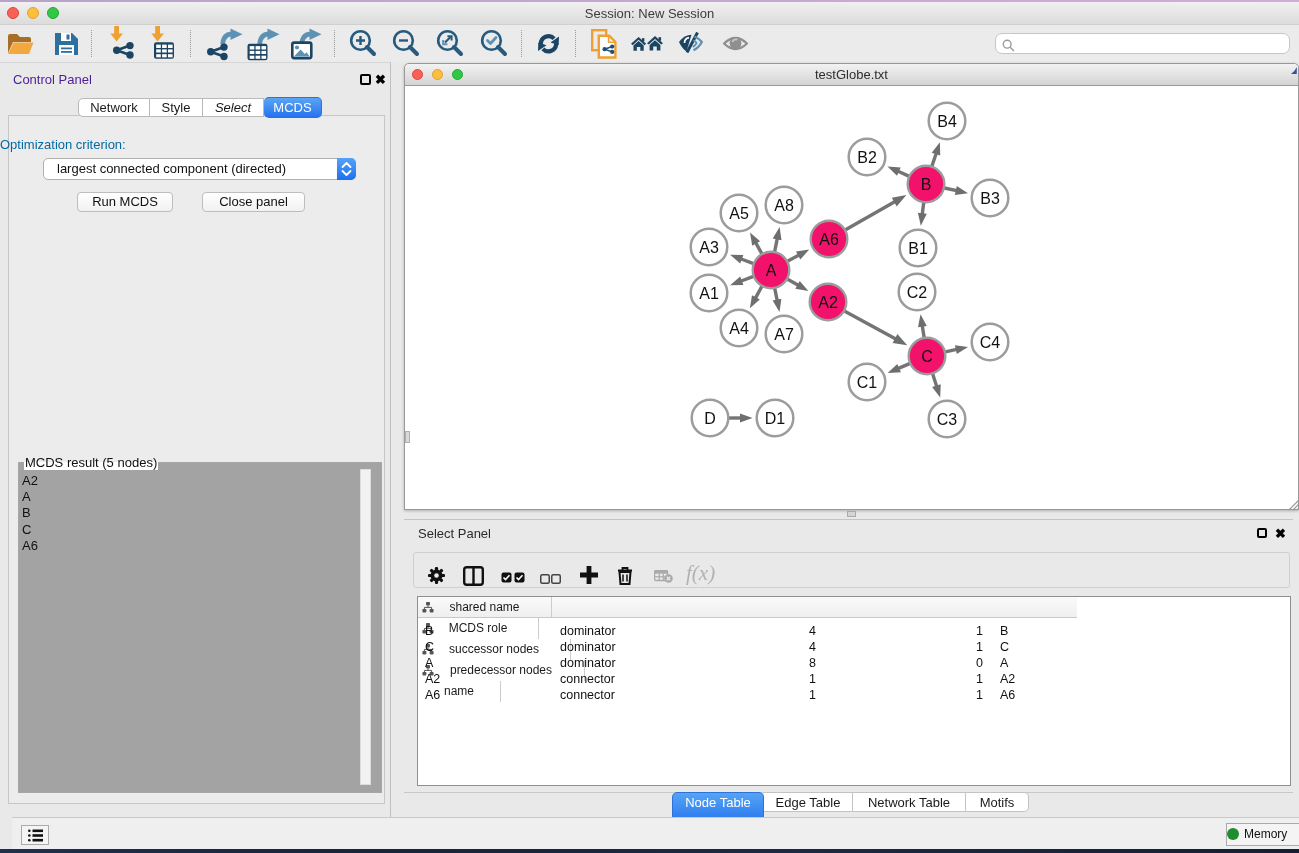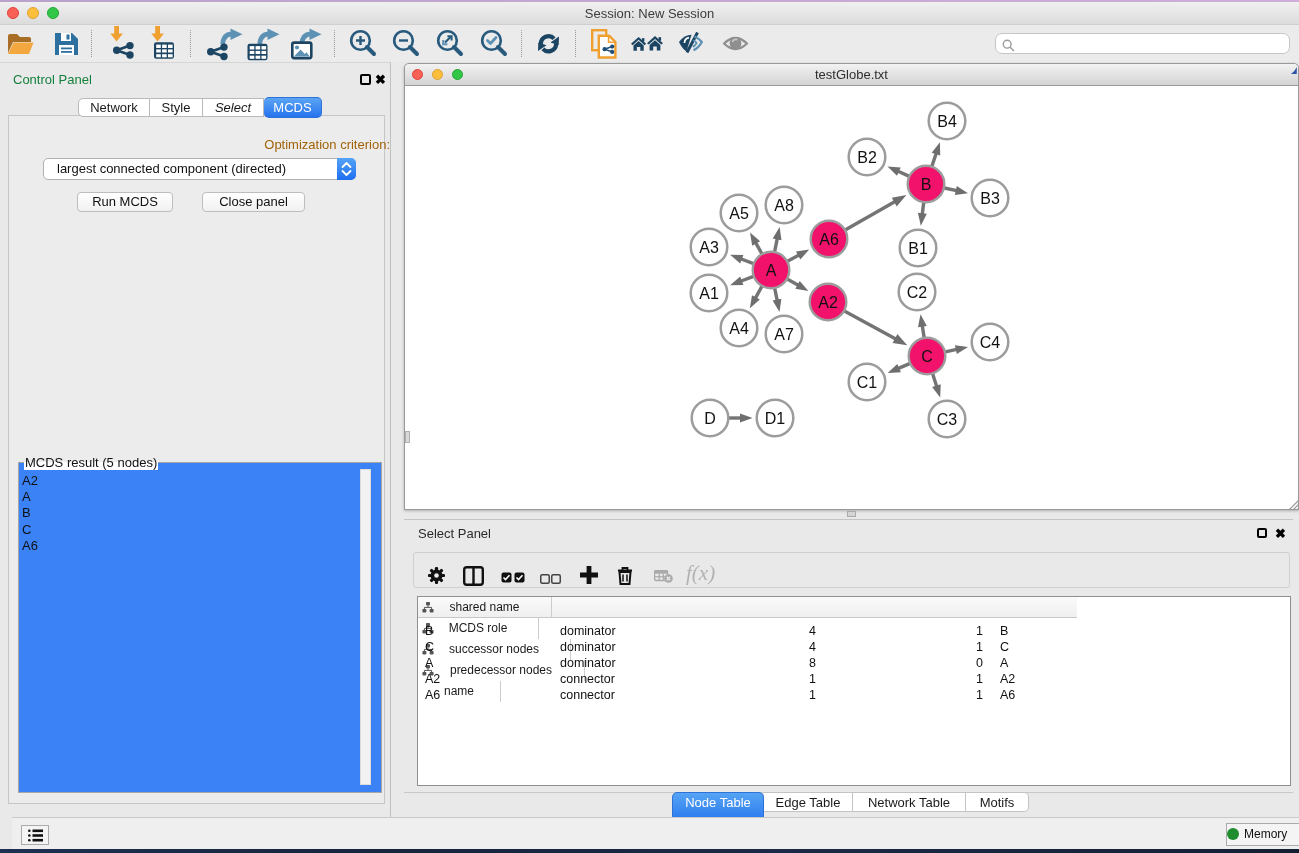--- a/index.html
+++ b/index.html
@@ -9,33 +9,33 @@
 
 #wallstrip { left:0; top:0; width:1299px; height:2px; background:linear-gradient(to right,#b9a3cb,#cfadd8); }
 #titlebar { left:0; top:2px; width:1299px; height:23px; background:linear-gradient(#f0f0f0,#dcdcdc); border-bottom:1px solid #cfcfcf; }
 .tl { border-radius:50%; }
 #titlebar .t { width:100%; text-align:center; font-size:13px; color:#3c3c3c; line-height:23px; }
 #toolbar { left:0; top:25px; width:1299px; height:37px; background:#ebebeb; }
 .sep { top:5px; width:0; height:27px; border-left:1px dotted #9a9a9a; }
 #search { left:995px; top:8px; width:295px; height:21px; background:#fff; border:1px solid #c6c6c6; border-radius:7px; }
 
 #cpanel { left:0; top:62px; width:391px; height:755px; background:#e9e9e9; border-top:1px solid #d6d6d6; border-right:1px solid #c0c0c0; }
-#cpanel .hdr { position:absolute; left:13px; top:9px; font-size:13px; color:#15803d; }
+#cpanel .hdr { position:absolute; left:13px; top:9px; font-size:13px; color:#4c1d95; }
 .winbtn-sq { position:absolute; width:11px; height:11px; border:2px solid #000; border-radius:2px; }
 .winbtn-x { position:absolute; font-size:13px; font-weight:bold; color:#000; line-height:11px; }
 #cptabs { position:absolute; left:78px; top:35px; height:19px; display:flex; }
 #cptabs .tab { height:19px; line-height:18px; font-size:13px; color:#1a1a1a; background:#fff; border:1px solid #b9b9b9; border-left:none; text-align:center; }
 #cptabs .tab.first { border-left:1px solid #b9b9b9; border-radius:5px 0 0 5px; }
 #cptabs .tab.sel { background:linear-gradient(#5ba5f4,#2673ee); color:#fff; border-color:#2e72d8; border-radius:5px; height:21px; margin-top:-1px; line-height:20px; }
 #cppane { position:absolute; left:8px; top:52px; width:377px; height:689px; background:#ececec; border:1px solid #c6c6c6; }
-#optlabel { position:absolute; left:0; top:74px; width:100%; text-align:right; font-size:13px; color:#a16207; }
+#optlabel { position:absolute; left:0; top:74px; width:100%; text-align:left; font-size:13px; color:#0369a1; }
 #combo { position:absolute; left:43px; top:95px; width:313px; height:22px; background:#fff; border:1px solid #b0b0b0; border-radius:5px; font-size:13px; line-height:20px; color:#111; padding-left:13px; }
 #combo .step { position:absolute; right:-1px; top:-1px; width:19px; height:22px; border-radius:0 5px 5px 0; background:linear-gradient(#54a3f7,#1e6ff1); }
 .btn { position:absolute; height:20px; background:linear-gradient(#ffffff,#f1f1f1); border:1px solid #bdbdbd; border-radius:4px; font-size:13px; color:#111; text-align:center; line-height:18px; }
-#grp { position:absolute; left:18px; top:399px; width:364px; height:331px; background:#3b82f6; border:1px solid #a6a6a6; }
+#grp { position:absolute; left:18px; top:399px; width:364px; height:331px; background:#a3a3a3; border:1px solid #a6a6a6; }
 #grp .legend { position:absolute; left:5px; top:-8px; font-size:13px; color:#111; background:linear-gradient(#ececec 50%,#ffffff 50%); padding:0 1px; }
 #grp .list { position:absolute; left:3px; top:10px; font-size:13px; color:#111; line-height:16.2px; }
 #grp .sbar { position:absolute; right:10px; top:6px; width:11px; height:316px; background:#f2f2f2; border:1px solid #dcdcdc; }
 
 #netwin { left:404px; top:63px; width:895px; height:447px; background:#fff; border:1px solid #999; border-radius:5px 5px 0 0; box-shadow:0 1px 3px rgba(0,0,0,0.25); }
 #nettitle { position:absolute; left:0; top:0; width:100%; height:22px; background:linear-gradient(#f2f2f2,#d4d4d4); border-bottom:1px solid #9a9a9a; border-radius:5px 5px 0 0; }
 #nettitle .t { width:100%; text-align:center; font-size:13px; color:#2e2e2e; line-height:22px; }
 #graph { position:absolute; left:0px; top:23px; }
 #graph text { font-size:16px; fill:#111; text-anchor:middle; }
 #graph line { stroke:#747474; stroke-width:3.4; }

